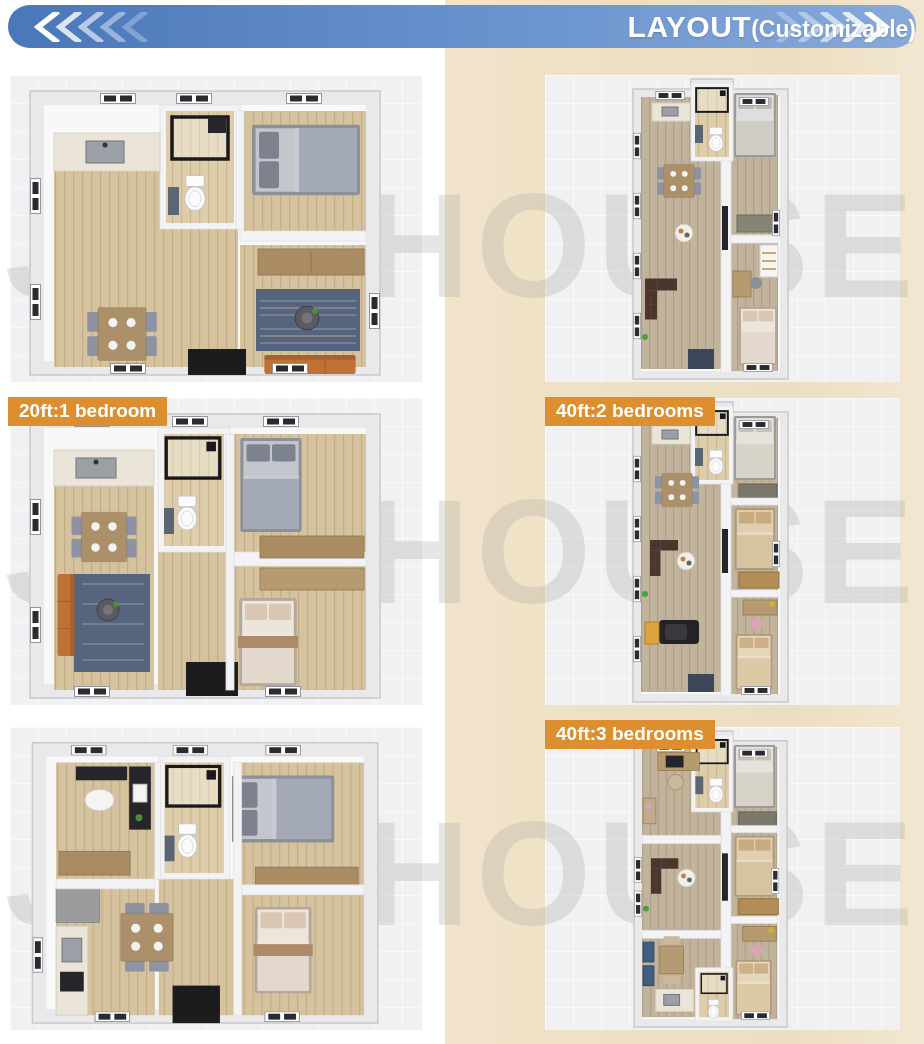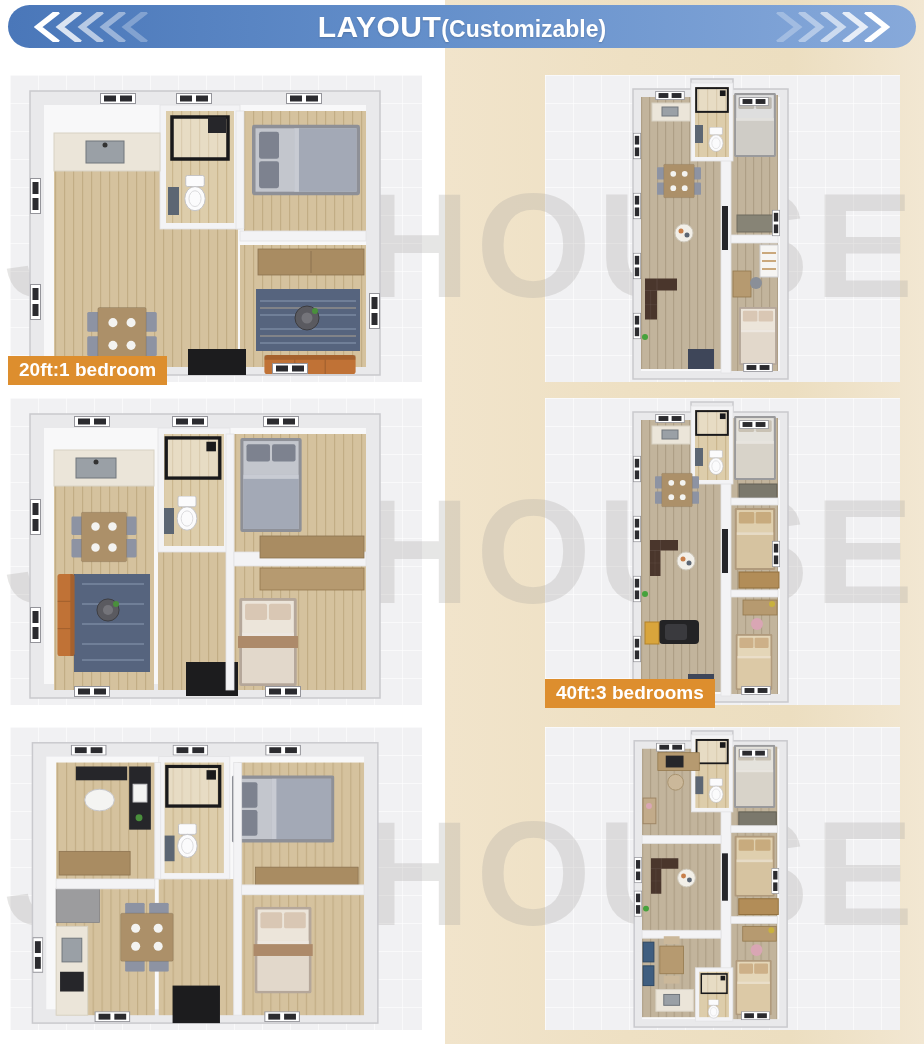--- a/index.html
+++ b/index.html
@@ -5,42 +5,42 @@
   html,body{margin:0;padding:0;background:#ffffff;}
   .page{position:relative;width:924px;height:1044px;overflow:hidden;background:#ffffff;
         font-family:"Liberation Sans",sans-serif;}
   .beige-bg{position:absolute;top:0;left:445px;width:479px;height:1044px;
         background:linear-gradient(90deg,#f1e4cb 0%,#eee0c3 38%,#ecdec0 72%,#f2e7d2 100%);}
   
   .banner{position:absolute;left:8px;top:5px;width:908px;height:43px;border-radius:22px;
         background:linear-gradient(90deg,#4a77b9 0%,#6590cb 48%,#87a9da 100%);
         display:flex;align-items:center;justify-content:space-between;
         padding:0 26px;box-sizing:border-box;z-index:5;}
-  .banner-title{position:absolute;left:0;right:0;text-align:center;color:#fff;font-weight:bold;
+  .banner-title{position:absolute;left:0;right:0;text-align:right;color:#fff;font-weight:bold;
         text-shadow:0 1px 2px rgba(0,0,0,.18);white-space:nowrap;}
   .t-main{font-size:30px;letter-spacing:.5px;}
   .t-sub{font-size:23px;}
   .chev{flex:0 0 auto;display:block;}
   
   .wm{position:absolute;left:0;width:924px;text-align:center;font-size:148px;font-weight:bold;
       letter-spacing:6px;line-height:1;color:#a7a4a0;opacity:.27;white-space:nowrap;
       z-index:1;pointer-events:none;}
   .wm1{top:172px}.wm2{top:478px}.wm3{top:800px}
   
   .panel{position:absolute;background-color:#f1f1f3;
       background-image:linear-gradient(rgba(255,255,255,.55) 1px,transparent 1px),
                        linear-gradient(90deg,rgba(255,255,255,.55) 1px,transparent 1px);
       background-size:28px 28px;}
   .p-l{left:10px;width:412px}
   .p-r{left:545px;width:355px}
   .r1{top:75px;height:307px}.r2{top:398px;height:307px}.r3{top:727px;height:303px}
   .plan{position:relative;z-index:2;display:block;width:100%;height:100%;}
   
   .tag{position:absolute;z-index:6;background:#dd8e2e;color:#fff;font-weight:bold;
-       font-size:19px;line-height:1;padding:4px 11px 6px;white-space:nowrap;}
+       font-size:19px;line-height:1;padding:4px 11px 6px;white-space:nowrap;margin-top:41px;}
   .tag1{left:8px;top:356px}.tag2{left:545px;top:356px}
   .tag3{left:8px;top:679px}.tag4{left:545px;top:679px}
   .tag5{left:8px;top:1003px}.tag6{left:545px;top:1003px}
   
   .shell{fill:#e9e9eb;stroke:#c9c9cd;stroke-width:1.5}
   .innr{fill:#f8f8f9}
   .wall{fill:#f3f3f5;stroke:#e2e2e4;stroke-width:.8}
   .w1{fill:url(#wdA)} .w1b{fill:url(#wdB)} .w2{fill:url(#wdC)}
   .marble{fill:#ebe5d9;stroke:#d8d2c4;stroke-width:1}
   .sinkc{fill:#9aa0a6;stroke:#70767c;stroke-width:1}
@@ -544,15 +544,16 @@
           </g>
         <g transform="translate(235,140) rotate(90)">
             <use href="#winH" width="32" height="8"></use>
           </g>
         <use href="#winH" x="196" y="288" width="30" height="9"></use>
       </g>
     </svg>
   </div>
 
   <div class="tag tag1">20ft:1 bedroom</div>
+  <div class="tag tag2">40ft:2 bedrooms</div>
   <div class="tag tag4">40ft:3 bedrooms</div>
 
 </div>
 
 </body></html>

